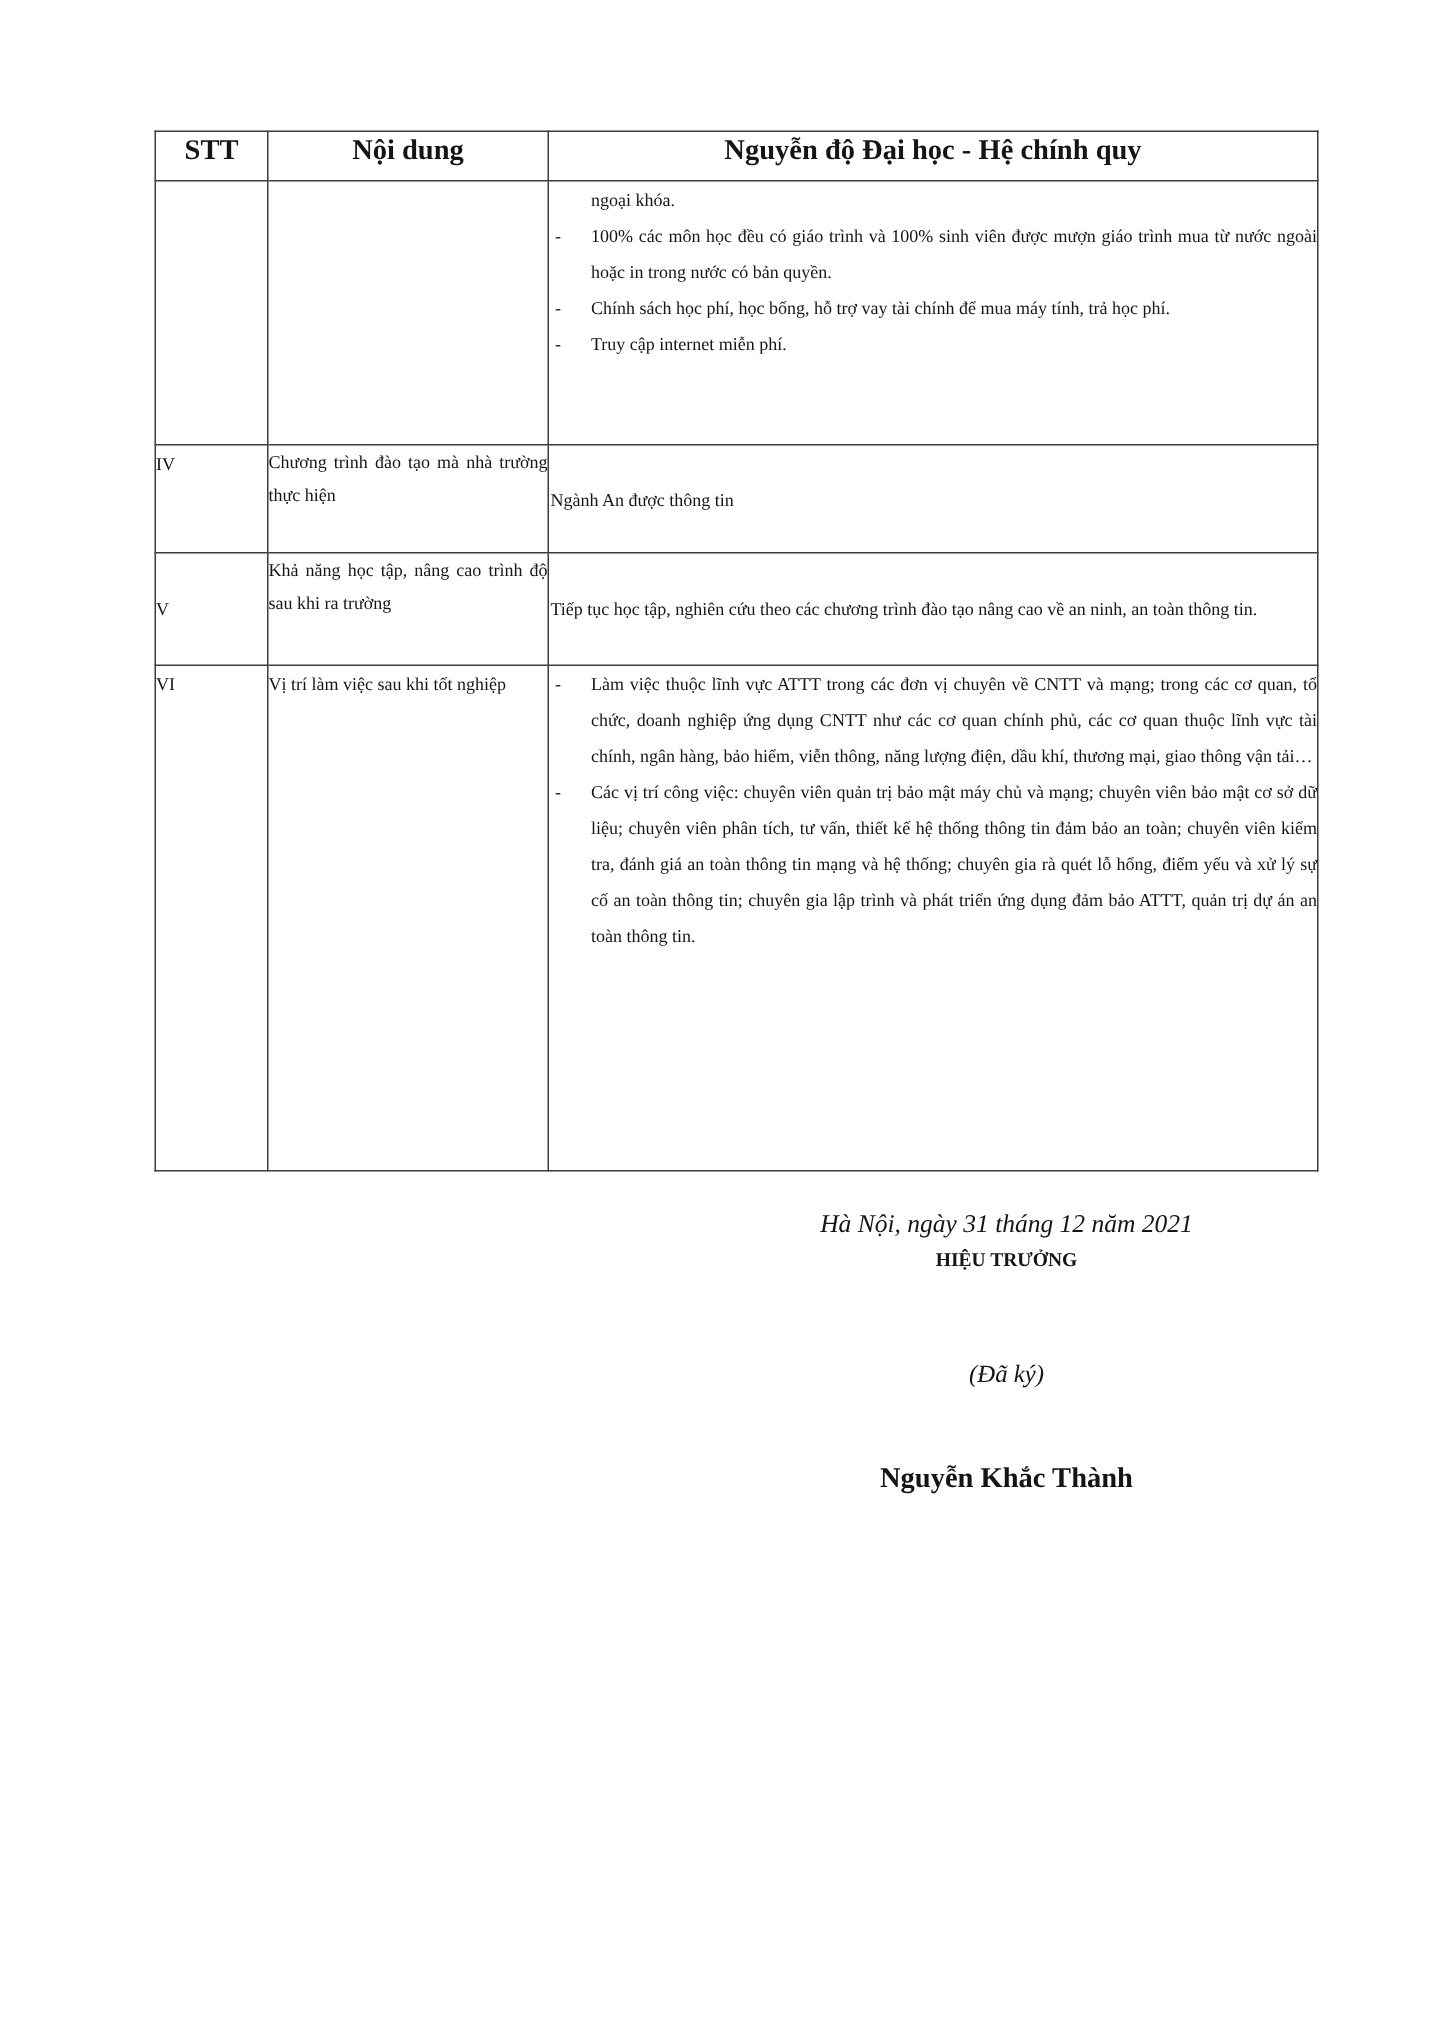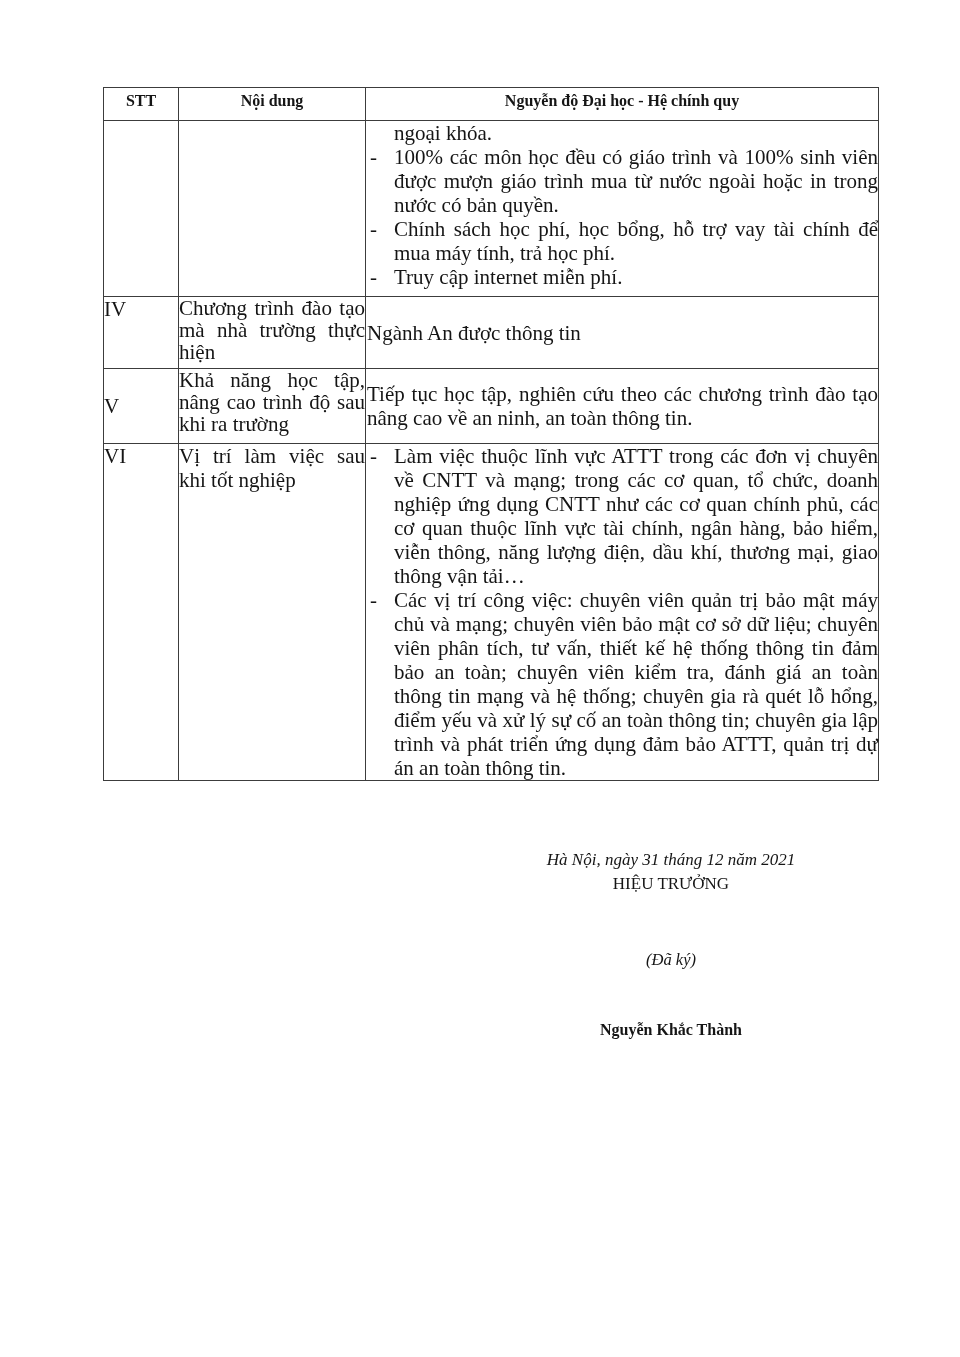--- a/index.html
+++ b/index.html
@@ -23,26 +23,26 @@
   }
   table.doc-table {
     border-collapse: collapse;
     width: 775px;
     table-layout: fixed;
   }
   table.doc-table th,
   table.doc-table td {
     border: 1px solid #3c3c3c;
     vertical-align: top;
-    font-size: 21px;
+    font-size: 12px;
     line-height: 24px;
     padding: 0;
   }
   table.doc-table th {
-    font-size: 16px;
+    font-size: 19px;
     font-weight: bold;
     text-align: center;
     height: 28px;
     padding: 2px 4px;
     line-height: 22px;
   }
   td.stt-cell {
     text-align: left;
     padding-top: 5px;
   }
@@ -69,42 +69,41 @@
   }
   .cont-line {
     padding-left: 28px;
   }
   .signature-block {
     position: absolute;
     left: 460px;
     top: 800px;
     width: 422px;
     text-align: center;
-    margin-top: 44px;
   }
   .place-date {
     font-style: italic;
     font-size: 17px;
     line-height: 24px;
     padding-top: 4px;
   }
   .sig-title {
-    font-weight: normal;
-    font-size: 17px;
+    font-weight: bold;
+    font-size: 13px;
     line-height: 24px;
   }
   .signed-note {
     font-style: italic;
     font-size: 16.5px;
     line-height: 24px;
     margin-top: 52px;
   }
   .signer-name {
     font-weight: bold;
-    font-size: 16px;
+    font-size: 19px;
     line-height: 24px;
     margin-top: 46px;
   }
 </style>
 </head>
 <body>
 
 <div class="page">
 
   <div class="table-wrap">

